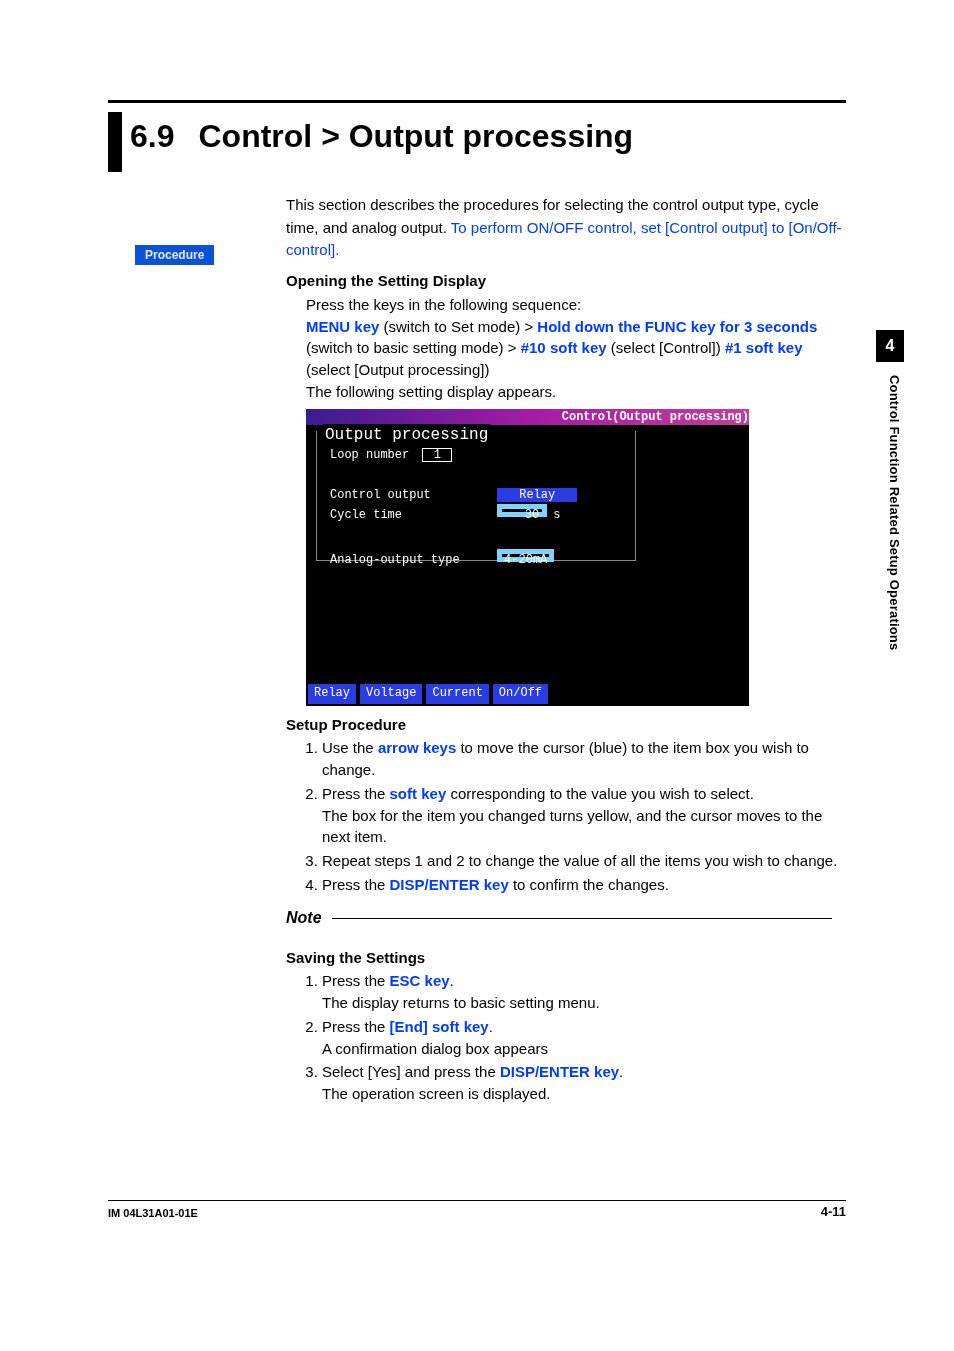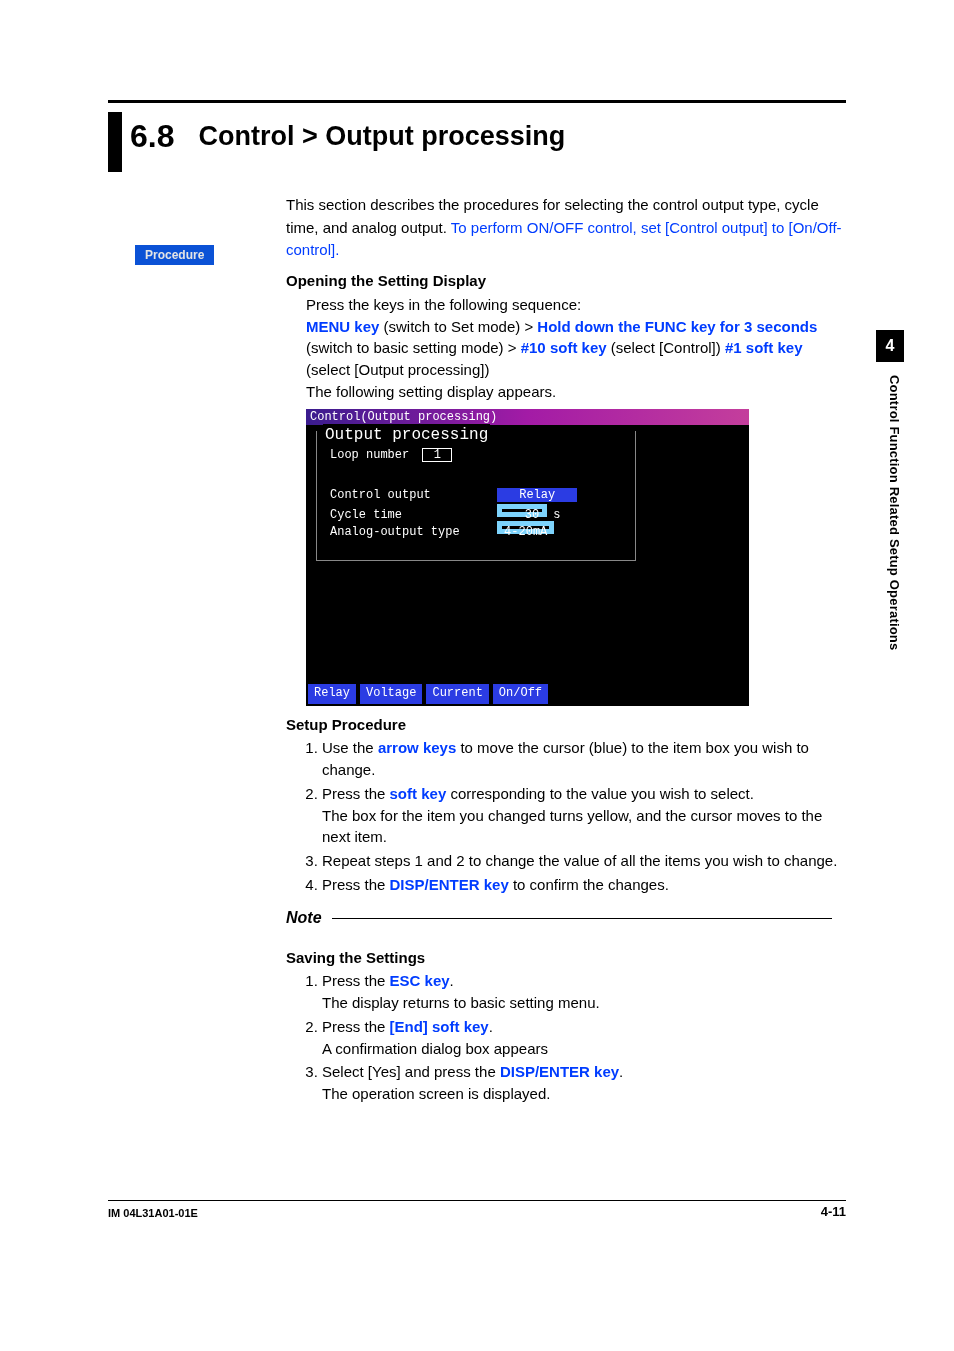--- a/index.html
+++ b/index.html
@@ -62,21 +62,21 @@
     margin-right: 8px;
     height: 60px;
   }
   .sec-num {
     font-size: 32px;
     font-weight: bold;
     margin-right: 24px;
     line-height: 48px;
   }
   .sec-title {
-    font-size: 27px;
+    font-size: 32px;
     font-weight: bold;
     line-height: 48px;
   }
   .intro {
     position: absolute;
     left: 286px;
     top: 194px;
     right: 112px;
     line-height: 1.5;
   }
@@ -116,22 +116,23 @@
     font-size: 12px;
     color: #fff;
   }
   .ss-titlebar {
     position: absolute;
     left: 0; right: 0; top: 0;
     height: 16px;
     background: linear-gradient(to right, #3A1C8E 0%, #A31BA6 50%, #C43E9C 100%);
     padding-left: 4px;
     line-height: 16px;
-    font-weight: normal;
-    font-size: 12px;
+    font-weight: bold;
+    font-size: 12px;
+    text-align: right;
   }
   .ss-panel {
     position: absolute;
     left: 10px;
     top: 22px;
     width: 320px;
     height: 130px;
     border: 1px solid #888;
     border-top: none;
   }
@@ -250,21 +251,21 @@
 
 <div class="page">
 
   <div class="side-tab">4</div>
   <div class="side-caption">Control Function Related Setup Operations</div>
 
   <div class="rule-top"></div>
 
   <div class="title-row">
     <div class="title-bar"></div>
-    <div class="sec-num">6.8</div>
+    <div class="sec-num">6.9</div>
     <div class="sec-title">Control &gt; Output processing</div>
   </div>
 
   <div class="intro">
     <span>This section describes the procedures for selecting the control output type, cycle time, and analog output.  </span><span class="blue-plain">To perform ON/OFF control, set [Control output] to [On/Off-control].</span>
   </div>
 
   <div class="procedure-label">Procedure</div>
 
   <div class="body-col">
@@ -289,21 +290,21 @@
         <div class="ss-row">
           <span class="ss-row-label">Control output</span>
           <span class="ss-val-relay">Relay</span>
         </div>
         <div class="ss-row">
           <span class="ss-row-label">Cycle time</span>
           <span class="ss-val-box" style="width:50px;">30</span><span class="ss-val-unit">s</span>
         </div>
         <div class="ss-row">
           <span class="ss-row-label">Analog-output type</span>
-          <span class="ss-val-box" style="width:57px; text-align:center; padding-right:0;">4-20mA</span>
+          <span class="ss-val-box" style="width:57px; text-align:center; padding-right:0;margin-top:28px;">4-20mA</span>
         </div>
       </div>
       <div class="ss-softkeys">
         <div class="ss-sk">Relay</div>
         <div class="ss-sk">Voltage</div>
         <div class="ss-sk">Current</div>
         <div class="ss-sk">On/Off</div>
       </div>
     </div>
 

